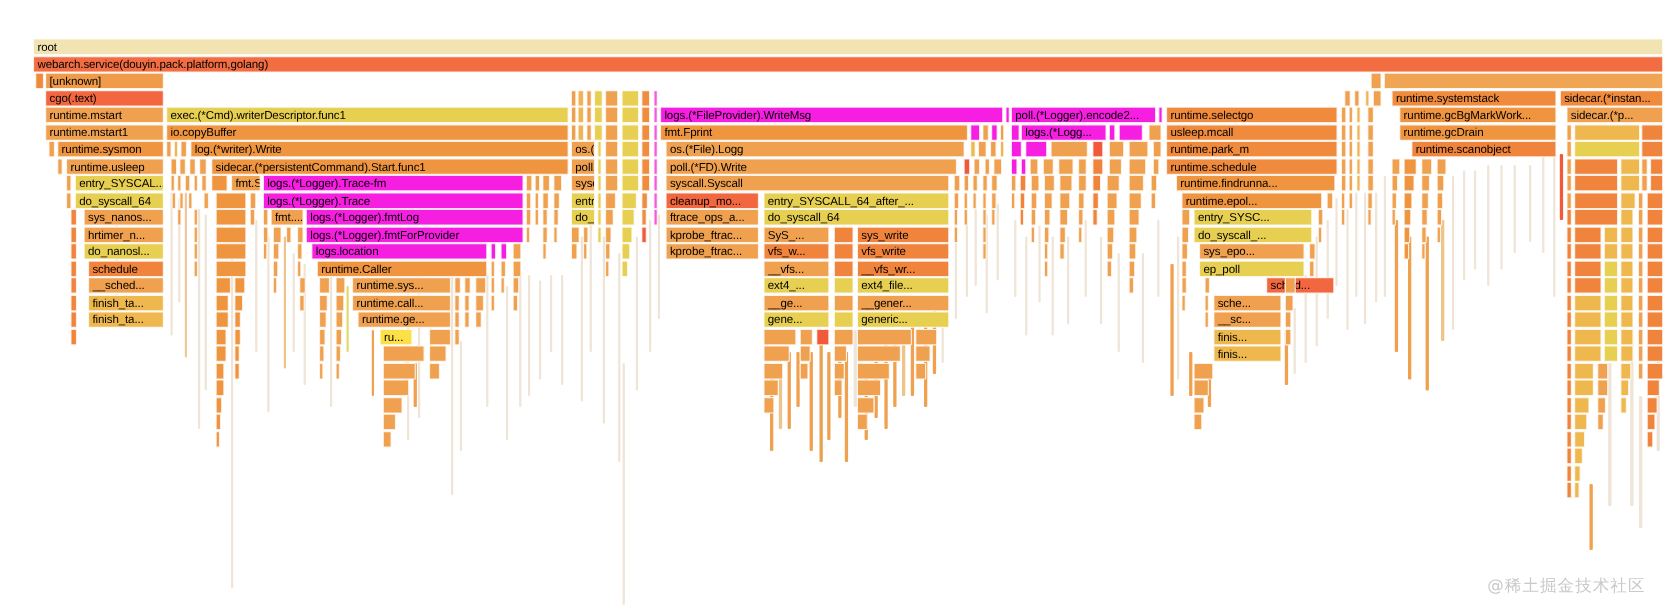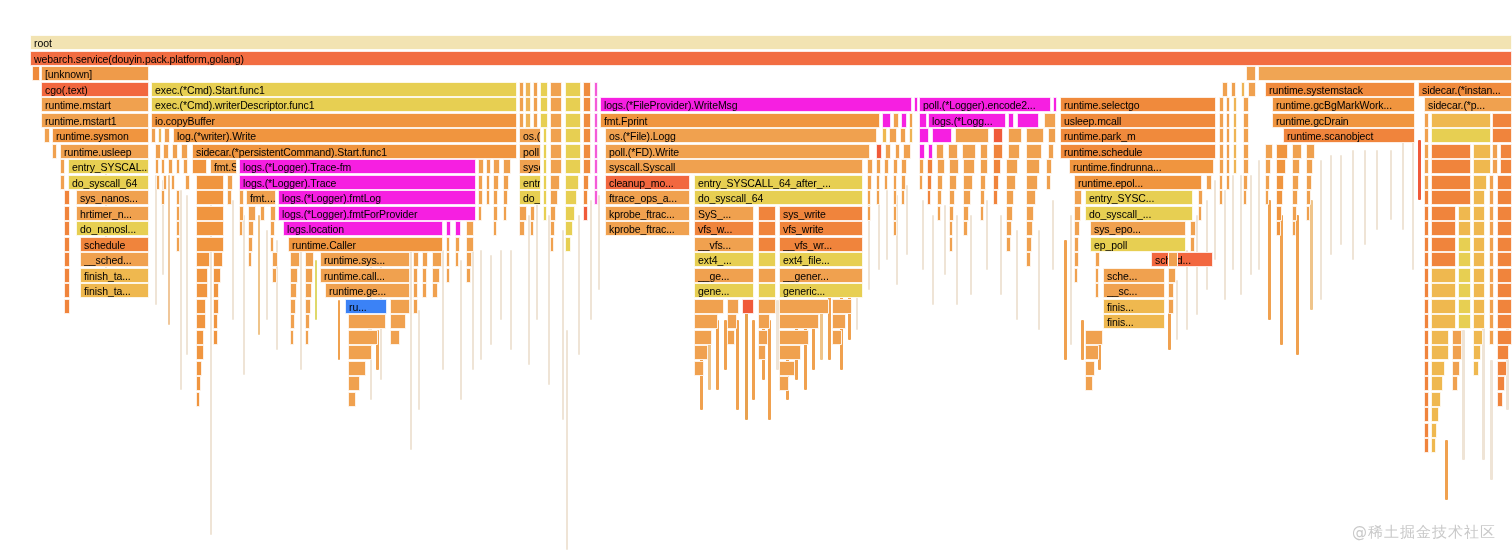--- a/index.html
+++ b/index.html
@@ -157,23 +157,20 @@
     </div>
     <div class="frame nolabel" style="left: 32px; top: 66px; width: 8px; height: 15px; background: rgb(239, 138, 58);"></div>
     <div class="frame" style="left: 41px; top: 66px; width: 108px; height: 15px; background: rgb(239, 155, 74);">
       <span class="lbl">[unknown]</span>
     </div>
     <div class="frame nolabel" style="left: 1246px; top: 66px; width: 10px; height: 15px; background: rgb(240, 161, 79);"></div>
     <div class="frame nolabel" style="left: 1258px; top: 66px; width: 254px; height: 15px; background: rgb(240, 165, 84);"></div>
     <div class="frame" style="left: 41px; top: 81.5px; width: 108px; height: 15px; background: rgb(242, 103, 63);">
       <span class="lbl">cgo(.text)</span>
     </div>
-    <div class="frame" style="left: 151px; top: 81.5px; width: 366px; height: 15px; background: rgb(231, 207, 82);">
-      <span class="lbl">exec.(*Cmd).Start.func1</span>
-    </div>
     <div class="frame nolabel" style="left: 519px; top: 81.5px; width: 5px; height: 15px; background: rgb(239, 160, 78);"></div>
     <div class="frame nolabel" style="left: 525px; top: 81.5px; width: 6px; height: 15px; background: rgb(238, 180, 85);"></div>
     <div class="frame nolabel" style="left: 533px; top: 81.5px; width: 5px; height: 15px; background: rgb(239, 160, 78);"></div>
     <div class="frame nolabel" style="left: 540px; top: 81.5px; width: 8px; height: 15px; background: rgb(231, 207, 82);"></div>
     <div class="frame nolabel" style="left: 550px; top: 81.5px; width: 12px; height: 15px; background: rgb(240, 161, 79);"></div>
     <div class="frame nolabel" style="left: 565px; top: 81.5px; width: 16px; height: 15px; background: rgb(231, 207, 82);"></div>
     <div class="frame nolabel" style="left: 583px; top: 81.5px; width: 8px; height: 15px; background: rgb(239, 140, 62);"></div>
     <div class="frame nolabel" style="left: 594px; top: 81.5px; width: 4px; height: 15px; background: rgb(244, 91, 216);"></div>
     <div class="frame nolabel" style="left: 1222px; top: 81.5px; width: 6px; height: 15px; background: rgb(240, 161, 79);"></div>
     <div class="frame nolabel" style="left: 1231px; top: 81.5px; width: 5px; height: 15px; background: rgb(239, 160, 78);"></div>
@@ -789,21 +786,21 @@
     <div class="frame nolabel" style="left: 1431px; top: 283px; width: 25px; height: 15px; background: rgb(239, 184, 79);"></div>
     <div class="frame nolabel" style="left: 1458px; top: 283px; width: 13px; height: 15px; background: rgb(231, 207, 82);"></div>
     <div class="frame nolabel" style="left: 1473px; top: 283px; width: 12px; height: 15px; background: rgb(239, 184, 79);"></div>
     <div class="frame nolabel" style="left: 1489px; top: 283px; width: 5px; height: 15px; background: rgb(240, 161, 79);"></div>
     <div class="frame nolabel" style="left: 1497px; top: 283px; width: 15px; height: 15px; background: rgb(240, 132, 60);"></div>
     <div class="frame nolabel" style="left: 64px; top: 298.5px; width: 6px; height: 15px; background: rgb(240, 132, 60);"></div>
     <div class="frame nolabel" style="left: 196px; top: 298.5px; width: 10px; height: 15px; background: rgb(240, 149, 63);"></div>
     <div class="frame nolabel" style="left: 213px; top: 298.5px; width: 6px; height: 15px; background: rgb(240, 149, 63);"></div>
     <div class="frame nolabel" style="left: 290px; top: 298.5px; width: 6px; height: 15px; background: rgb(240, 161, 79);"></div>
     <div class="frame nolabel" style="left: 305px; top: 298.5px; width: 6px; height: 15px; background: rgb(240, 161, 79);"></div>
-    <div class="frame" style="left: 345px; top: 298.5px; width: 42px; height: 15px; background: #3b82f6;">
+    <div class="frame" style="left: 345px; top: 298.5px; width: 30px; height: 15px; background: #fde047;">
       <span class="lbl">ru...</span>
     </div>
     <div class="frame nolabel" style="left: 390px; top: 298.5px; width: 20px; height: 15px; background: rgb(240, 161, 79);"></div>
     <div class="frame nolabel" style="left: 413px; top: 298.5px; width: 5px; height: 15px; background: rgb(240, 161, 79);"></div>
     <div class="frame nolabel" style="left: 694px; top: 298.5px; width: 30px; height: 15px; background: rgb(240, 161, 79);"></div>
     <div class="frame nolabel" style="left: 727px; top: 298.5px; width: 12px; height: 15px; background: rgb(240, 161, 79);"></div>
     <div class="frame nolabel" style="left: 742px; top: 298.5px; width: 12px; height: 15px; background: rgb(240, 90, 58);"></div>
     <div class="frame nolabel" style="left: 758px; top: 298.5px; width: 18px; height: 15px; background: rgb(240, 161, 79);"></div>
     <div class="frame nolabel" style="left: 779px; top: 298.5px; width: 50px; height: 15px; background: rgb(240, 161, 79);"></div>
     <div class="frame nolabel" style="left: 832px; top: 298.5px; width: 20px; height: 15px; background: rgb(240, 161, 79);"></div>

